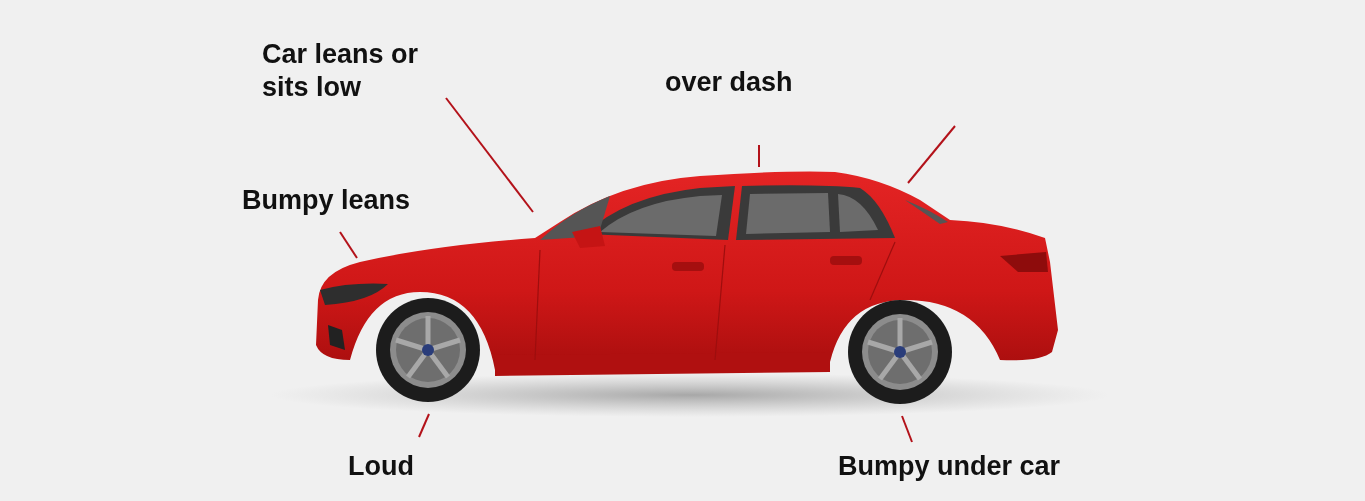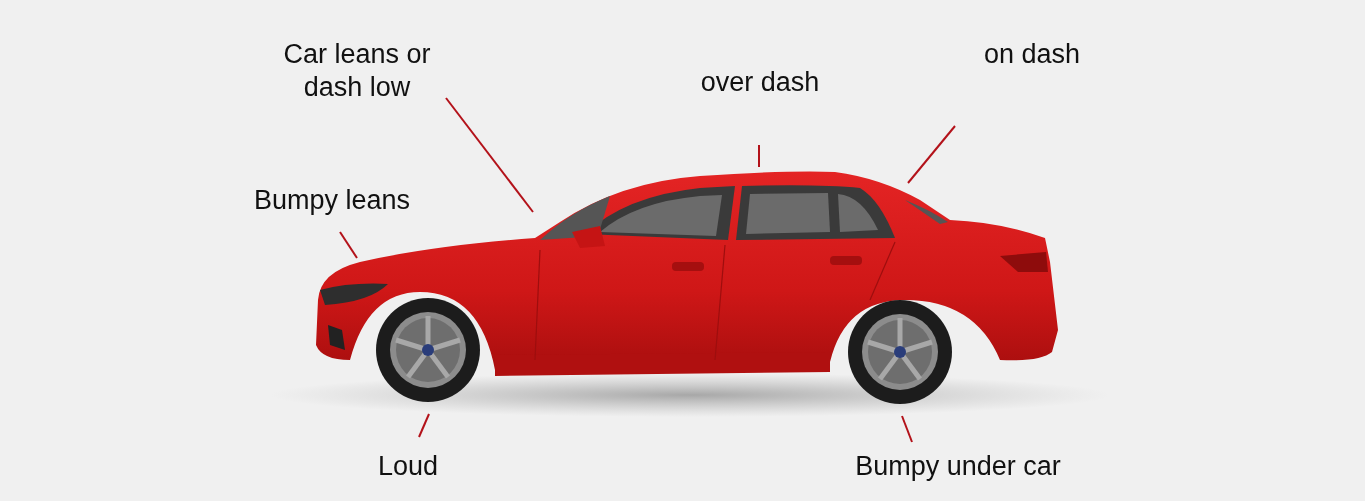--- a/index.html
+++ b/index.html
@@ -1,19 +1,19 @@
 <!DOCTYPE html>
 <html><head>
 <meta charset="utf-8">
 <style>
   html, body { margin:0; padding:0; }
   body { width:1365px; height:501px; background:#f0f0f0; position:relative; overflow:hidden;
          font-family:"Liberation Sans", "DejaVu Sans", sans-serif; }
-  .label { position:absolute; font-weight:normal; font-size:27px; line-height:33px; color:#111;
-           text-align:center; white-space:nowrap; }
+  .label { position:absolute; font-weight:bold; font-size:27px; line-height:33px; color:#111;
+           white-space:nowrap; }
   svg.scene { position:absolute; left:0; top:0; }
 </style>
 </head>
 <body>
 
 <svg class="scene" width="1365" height="501" viewBox="0 0 1365 501">
   <defs>
     <radialGradient id="shadow" cx="50%" cy="50%" r="50%">
       <stop offset="0%" stop-color="#777" stop-opacity="0.6"></stop>
       <stop offset="100%" stop-color="#999" stop-opacity="0"></stop>
@@ -88,29 +88,28 @@
     <line x1="759" y1="145" x2="759" y2="167"></line>
     <line x1="955" y1="126" x2="908" y2="183"></line>
     <line x1="340" y1="232" x2="357" y2="258"></line>
     <line x1="429" y1="414" x2="419" y2="437"></line>
     <line x1="902" y1="416" x2="912" y2="442"></line>
   </g>
 </svg>
 
 <div class="label" style="left:262px; top:38px; width:190px;">
   <div>Car leans or</div>
-  <div>dash low</div>
+  <div>sits low</div>
 </div>
 
 <div class="label" style="left:665px; top:66px; width:190px;">
   <div>over dash</div>
 </div>
 
 <div class="label" style="left:927px; top:38px; width:210px;">
-  <div>on dash</div>
 </div>
 
 <div class="label" style="left:242px; top:184px; width:180px;">
   <div>Bumpy leans</div>
 </div>
 
 <div class="label" style="left:348px; top:450px; width:120px;">
   <div>Loud</div>
 </div>
 

